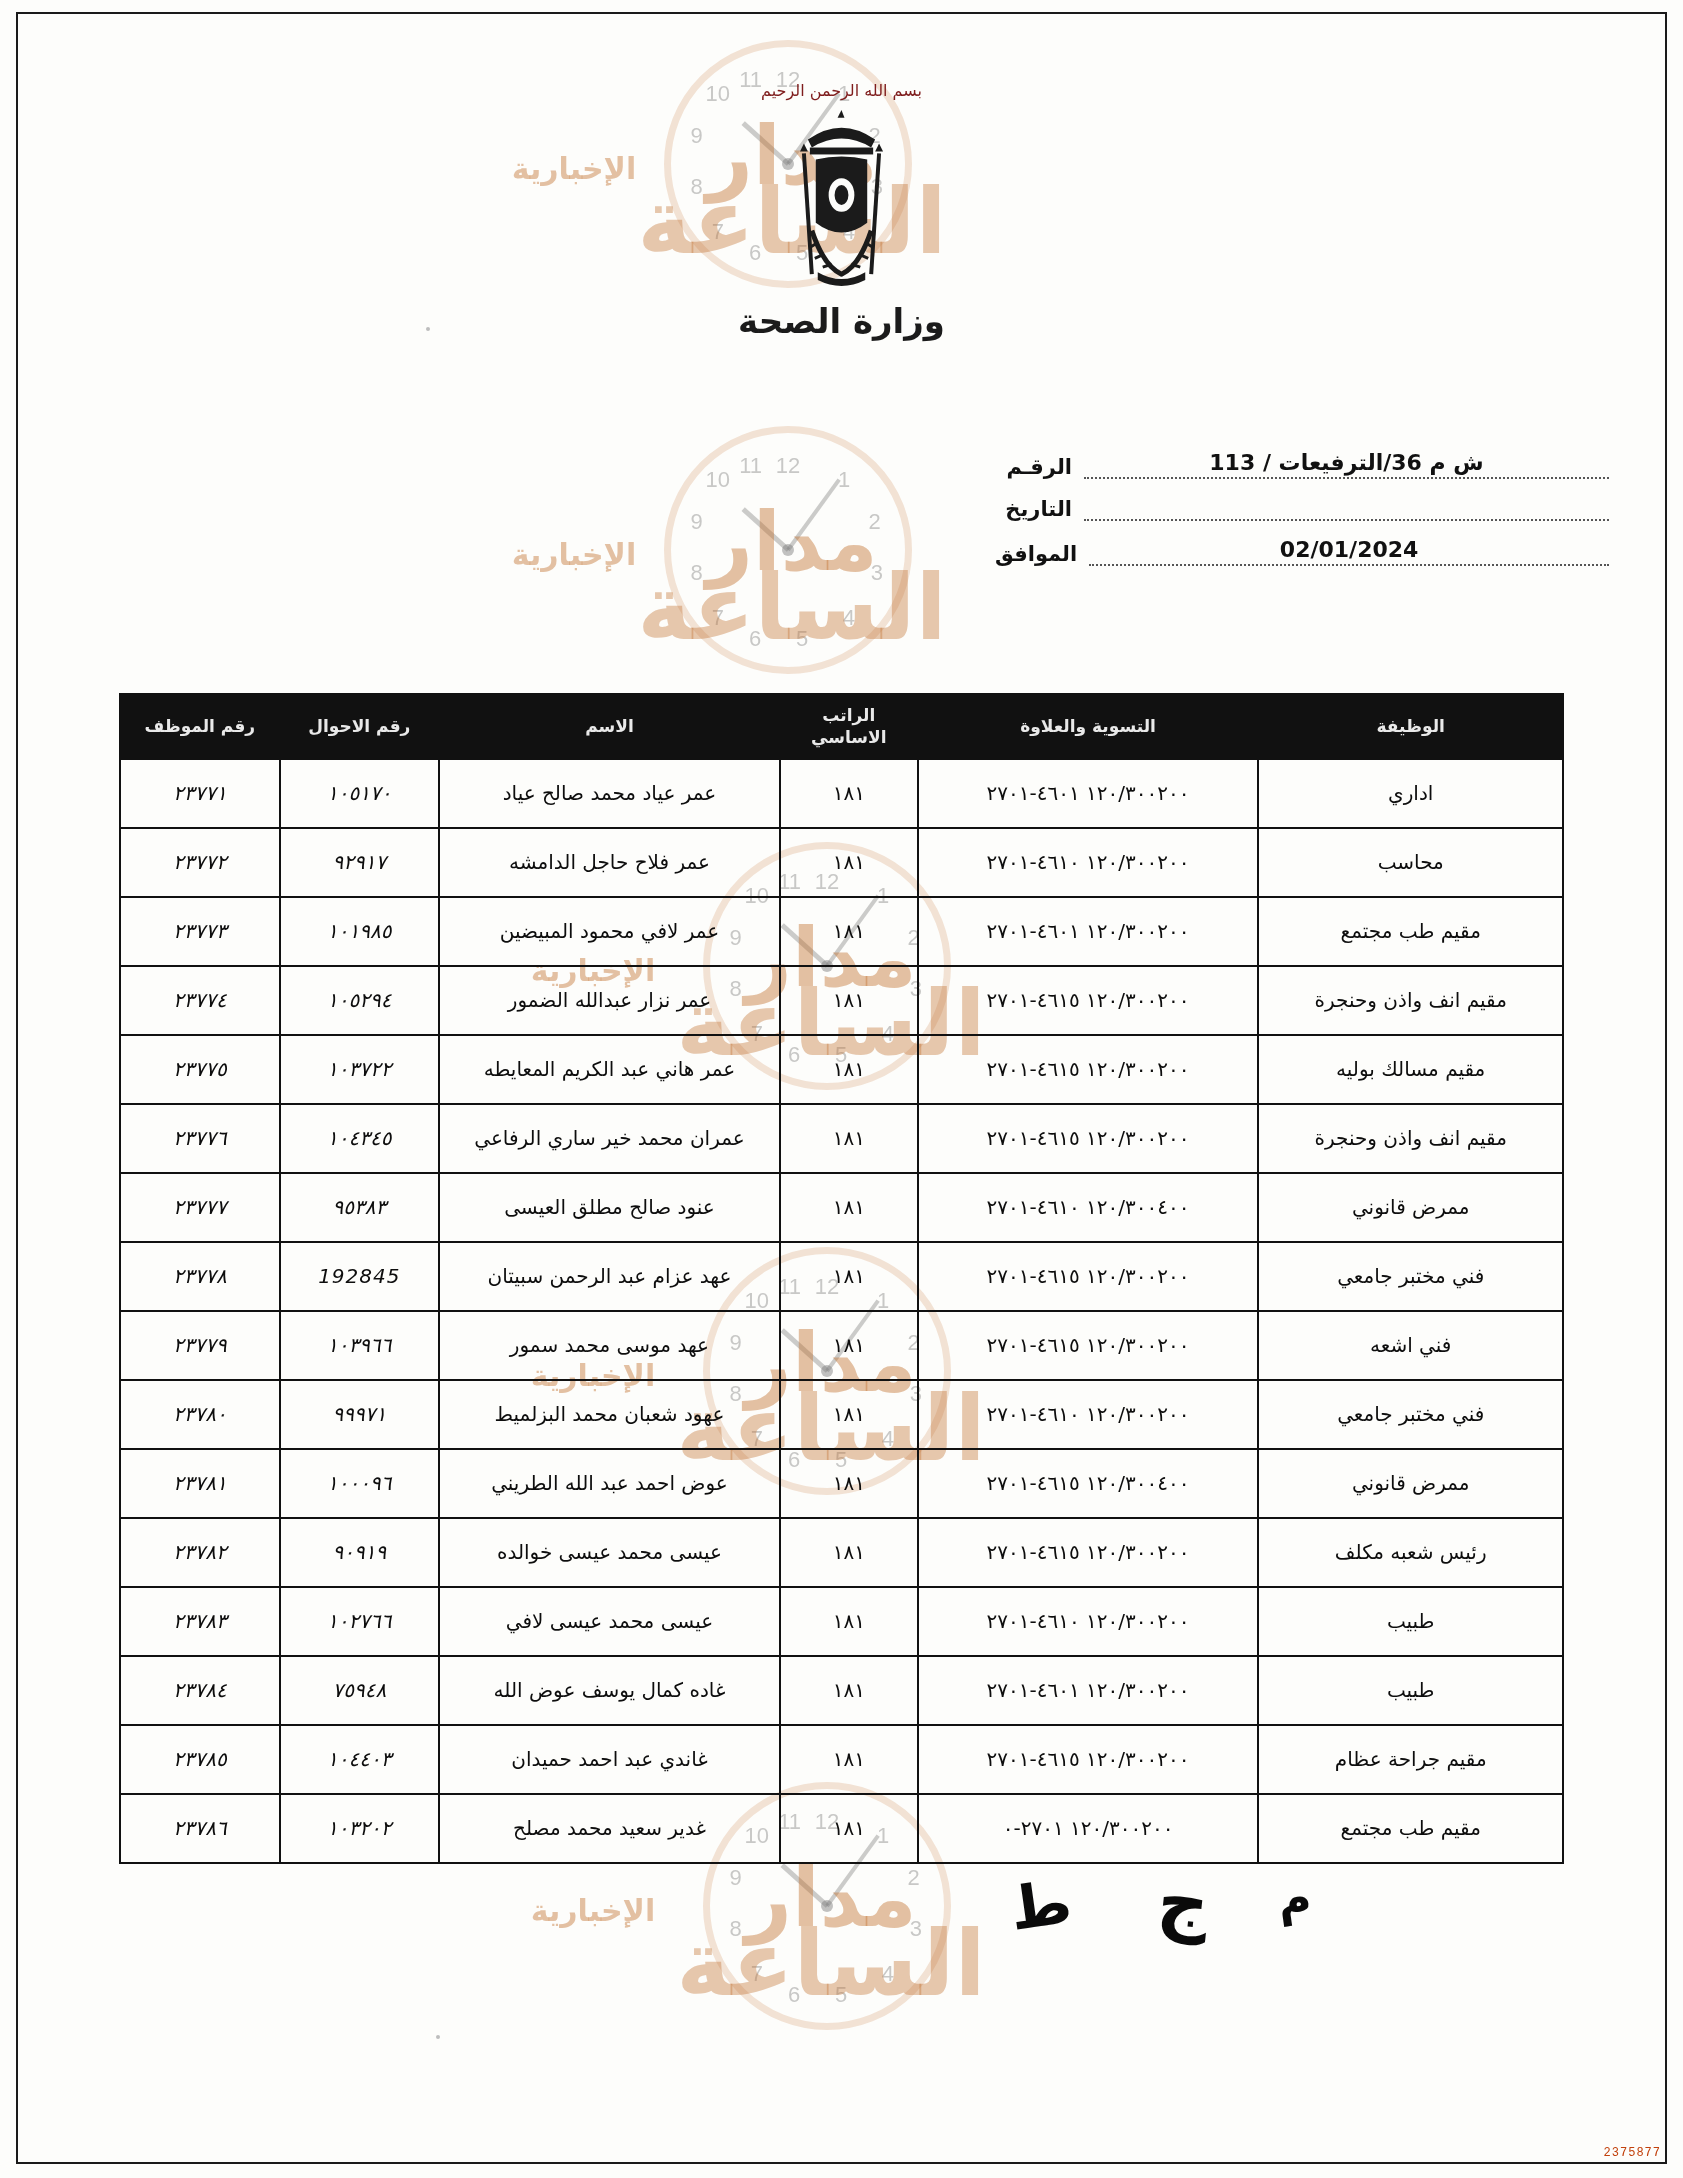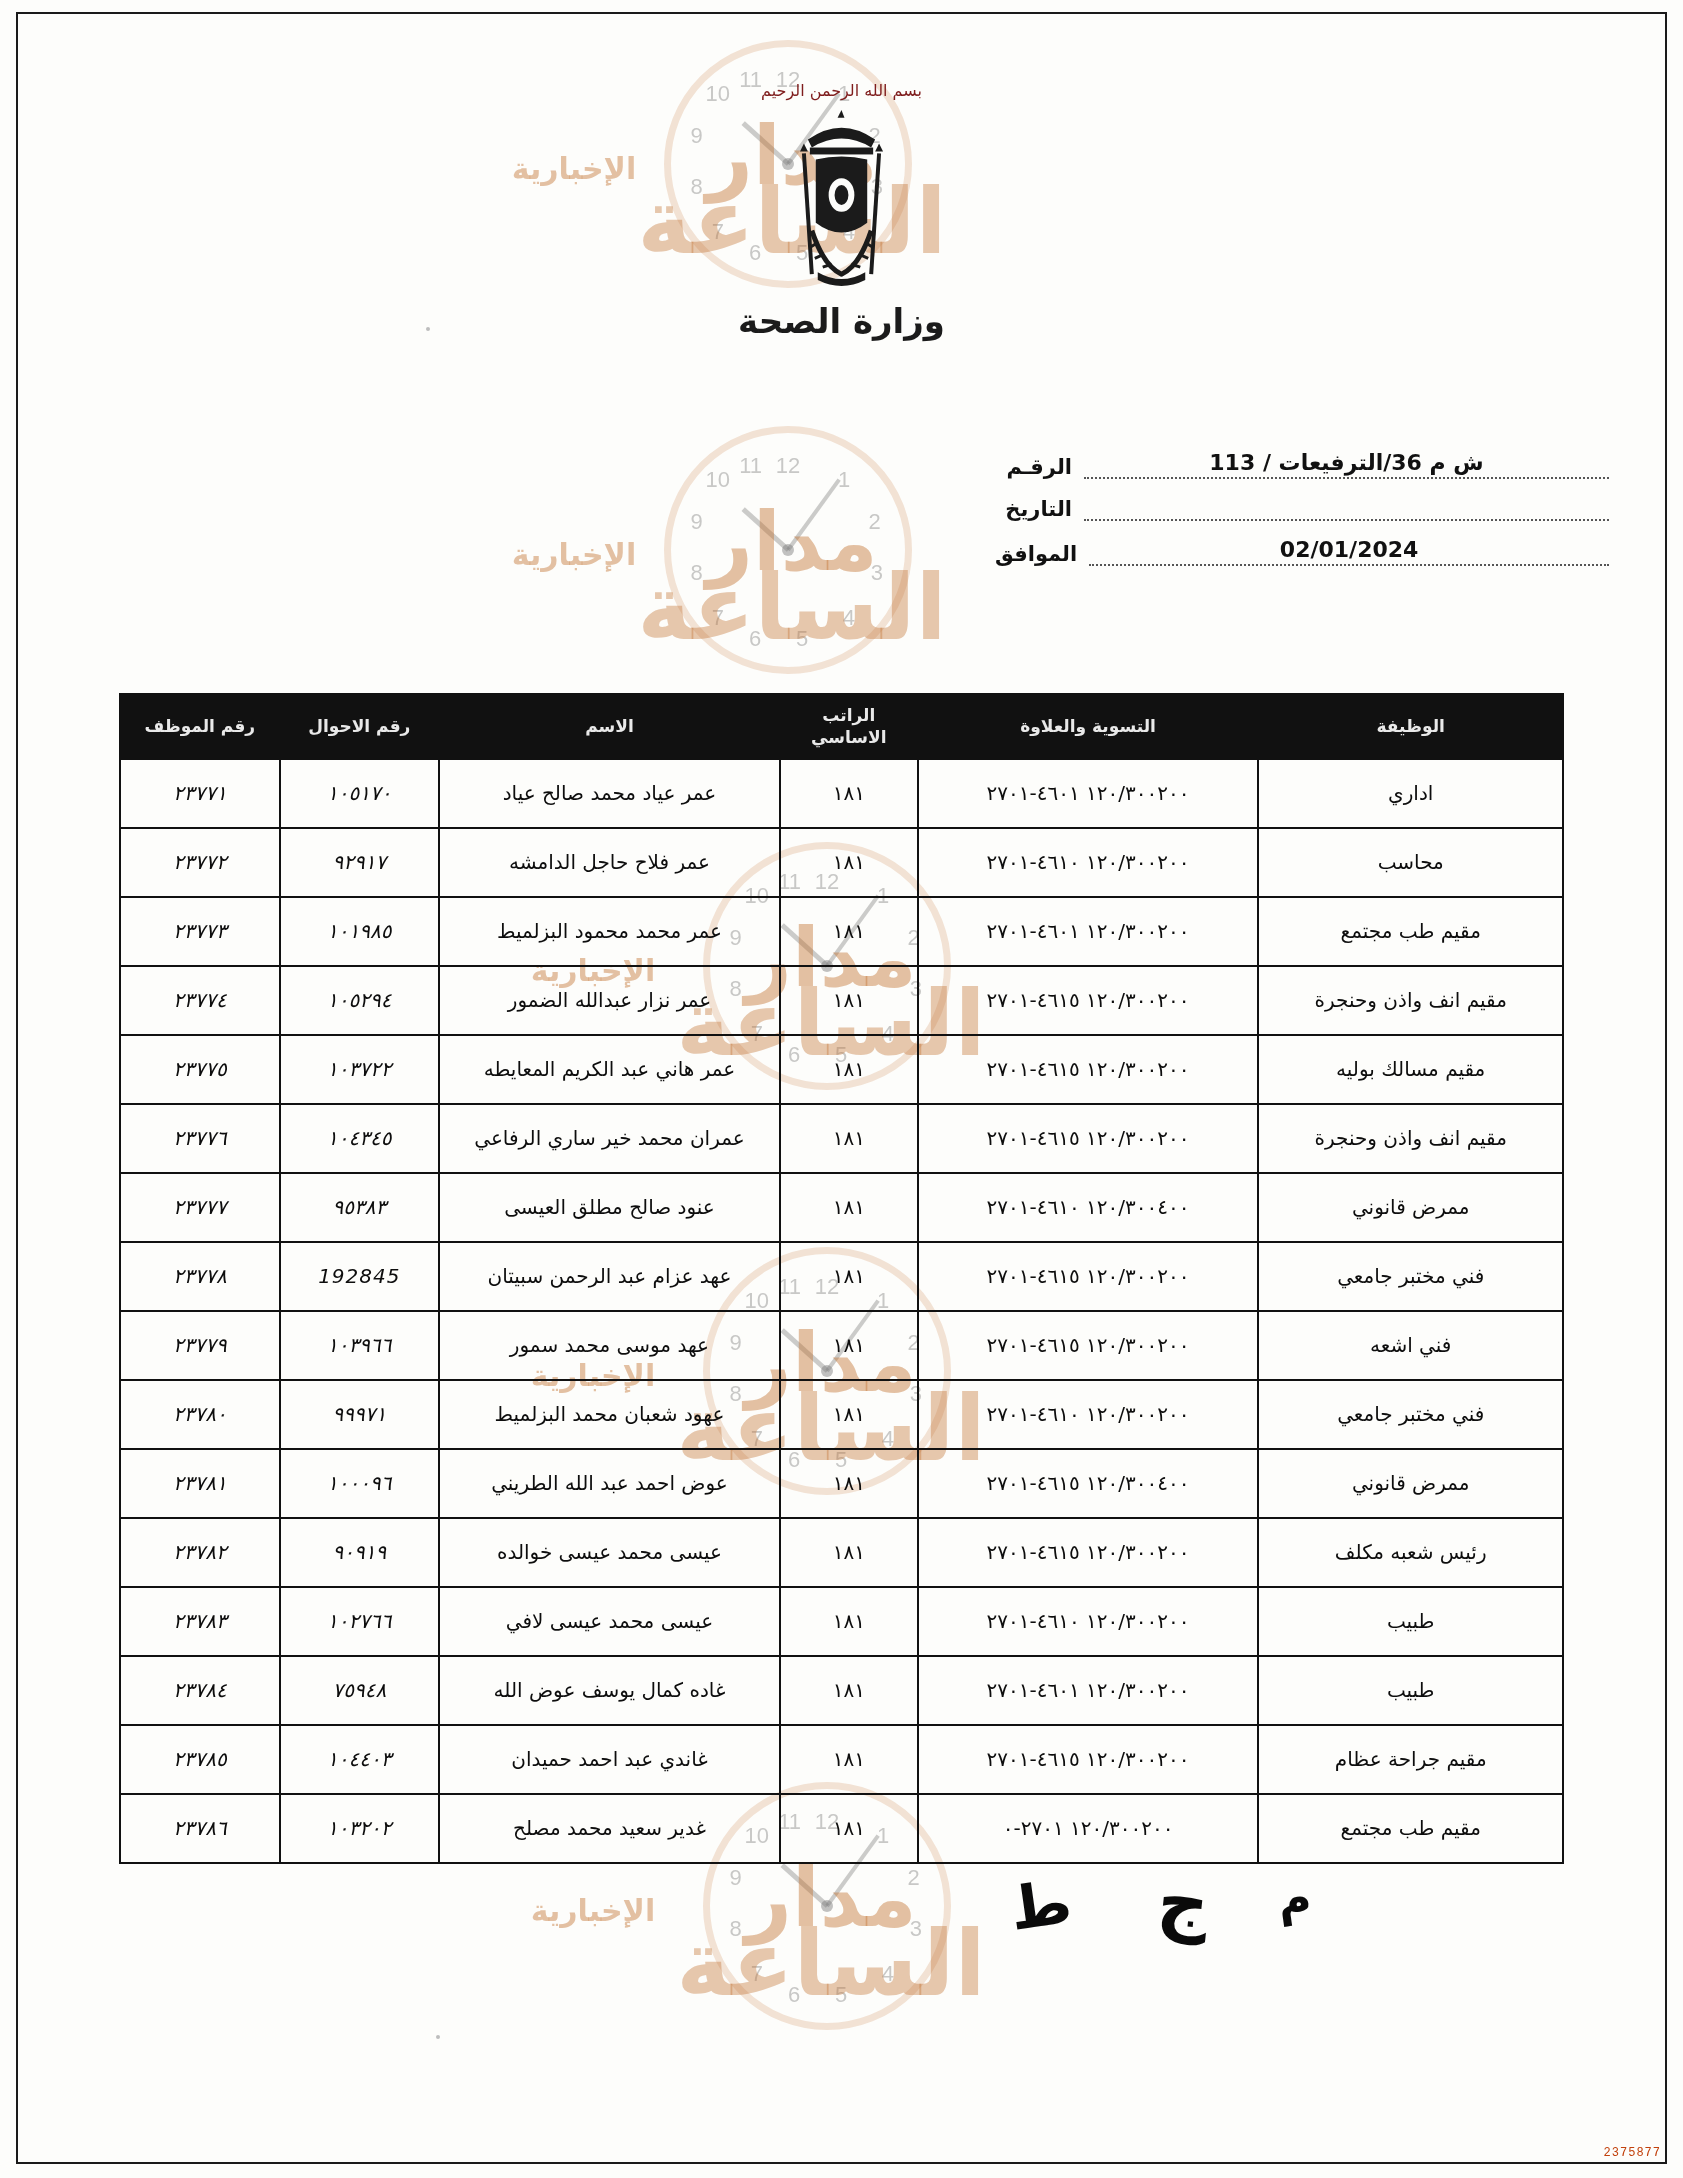--- a/index.html
+++ b/index.html
@@ -467,21 +467,21 @@
           <td class="c-set">١٢٠/٣٠٠٢٠٠  ٤٦١٠-٢٧٠١</td>
           <td class="c-grade">١٨١</td>
           <td class="c-name">عمر فلاح حاجل الدامشه</td>
           <td class="c-num">٩٢٩١٧</td>
           <td class="c-num">٢٣٧٧٢</td>
         </tr>
         <tr>
           <td class="c-job">مقيم طب مجتمع</td>
           <td class="c-set">١٢٠/٣٠٠٢٠٠  ٤٦٠١-٢٧٠١</td>
           <td class="c-grade">١٨١</td>
-          <td class="c-name">عمر محمد محمود البزلميط</td>
+          <td class="c-name">عمر لافي محمود المبيضين</td>
           <td class="c-num">١٠١٩٨٥</td>
           <td class="c-num">٢٣٧٧٣</td>
         </tr>
         <tr>
           <td class="c-job">مقيم انف واذن وحنجرة</td>
           <td class="c-set">١٢٠/٣٠٠٢٠٠  ٤٦١٥-٢٧٠١</td>
           <td class="c-grade">١٨١</td>
           <td class="c-name">عمر نزار عبدالله الضمور</td>
           <td class="c-num">١٠٥٢٩٤</td>
           <td class="c-num">٢٣٧٧٤</td>

